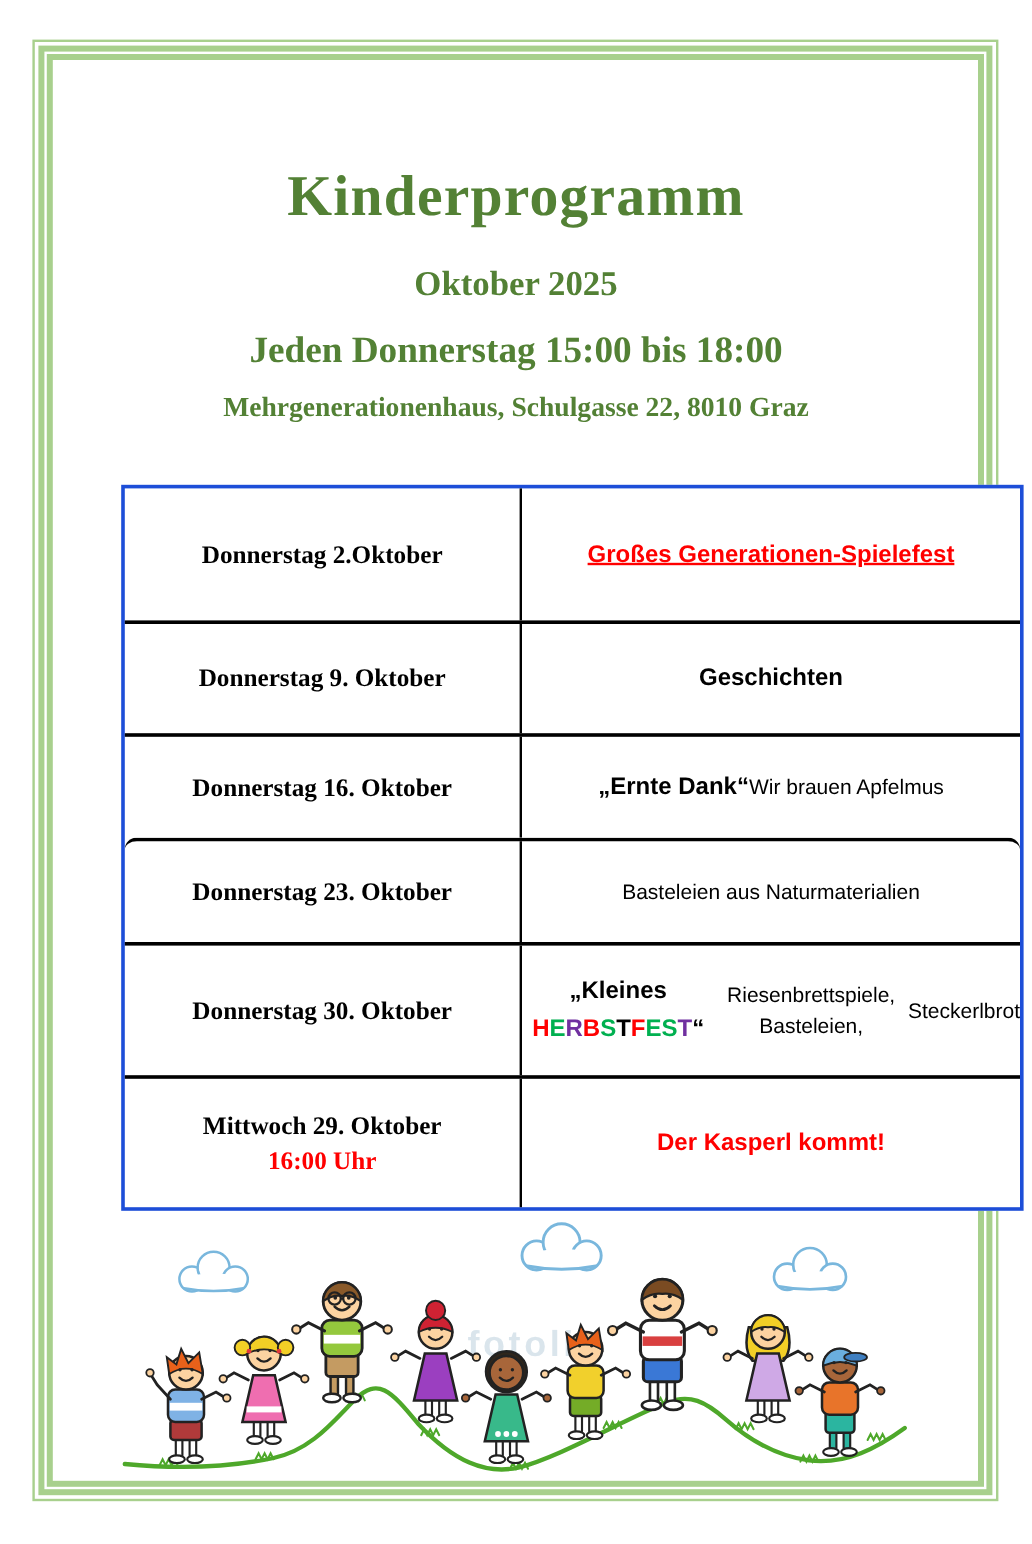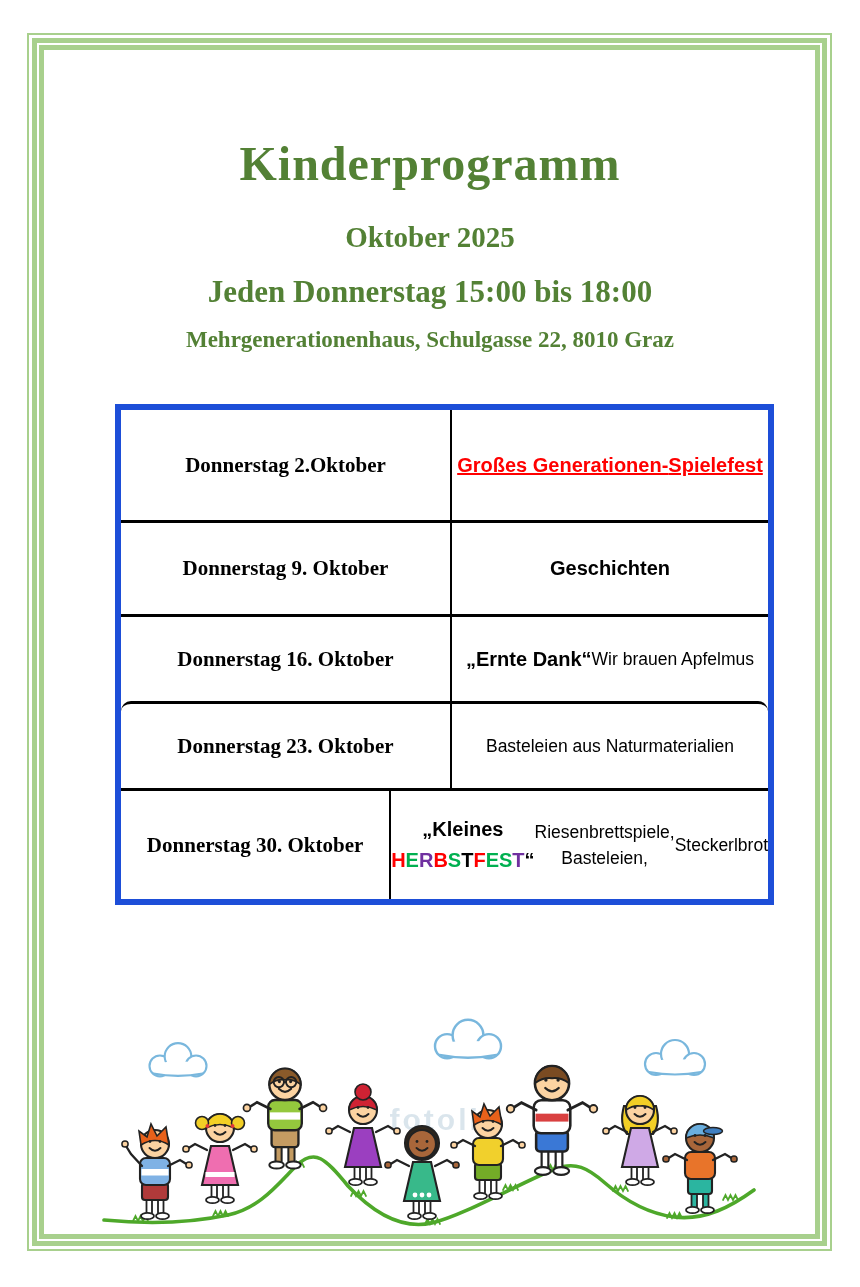--- a/index.html
+++ b/index.html
@@ -14,22 +14,22 @@
   .frame-inner{position:absolute;inset:2px;border:5px solid #A8D08D;}
 
   
   .hline{position:absolute;left:0;width:860px;text-align:center;color:#538135;font-weight:bold;}
   .title{top:136px;font-size:48px;letter-spacing:1px;}
   .sub-month{top:221px;font-size:29px;}
   .sub-time{top:274px;font-size:31px;}
   .sub-loc{top:327px;font-size:23px;}
 
   
-  .schedule{position:absolute;left:115px;top:404px;width:659px;
-    border:6px solid #1d4ed8;box-sizing:border-box;background:#fff;}
+  .schedule{position:absolute;left:101px;top:404px;width:752px;
+    border:3px solid #1d4ed8;box-sizing:border-box;background:#fff;}
   .t-row{display:flex;border-top:3px solid #000;box-sizing:content-box;}
   .t-row:first-child{border-top:none;}
   .t-row:nth-child(1){height:110px;}
   .t-row:nth-child(2){height:91px;}
   .t-row:nth-child(3){height:84px;}
   .t-row:nth-child(4){height:84px;border-radius:10px;}
   .t-row:nth-child(5){height:108px;}
   .t-row:nth-child(6){height:107px;}
   .cell-date{width:329px;border-right:2px solid #000;display:flex;flex-direction:column;
     justify-content:center;align-items:center;font-weight:bold;font-size:21px;color:#000;
@@ -106,20 +106,29 @@
     </div>
     <div class="cell-prog">
       <div class="p-bold">
         <span>„Kleines </span><span><span style="color: rgb(255, 0, 0);">H</span><span style="color: rgb(0, 176, 80);">E</span><span style="color: rgb(112, 48, 160);">R</span><span style="color: rgb(255, 0, 0);">B</span><span style="color: rgb(0, 176, 80);">S</span><span style="color: rgb(0, 0, 0);">T</span><span style="color: rgb(255, 0, 0);">F</span><span style="color: rgb(0, 176, 80);">E</span><span style="color: rgb(0, 176, 80);">S</span><span style="color: rgb(112, 48, 160);">T</span></span><span>“</span>
       </div>
       <div class="p-reg">Riesenbrettspiele,  Basteleien,</div>
       <div class="p-reg">Steckerlbrot</div>
     </div>
   </div>
 
+  <div class="t-row">
+    <div class="cell-date">
+      <div>Mittwoch 29. Oktober</div>
+      <div class="d-red">16:00 Uhr</div>
+    </div>
+    <div class="cell-prog">
+      <div class="p-bold p-red">Der Kasperl kommt!</div>
+    </div>
+  </div>
 
 </div>
 
 <svg class="illus" id="illus" viewBox="0 0 660 218" xmlns="http://www.w3.org/2000/svg">
   <g transform="translate(78,46) scale(0.95)">
       <circle cx="-19" cy="2" r="11" fill="#fff" stroke="#79b7dd" stroke-width="2.2"></circle>
       <circle cx="0" cy="-8" r="14" fill="#fff" stroke="#79b7dd" stroke-width="2.2"></circle>
       <circle cx="19" cy="2" r="11" fill="#fff" stroke="#79b7dd" stroke-width="2.2"></circle>
       <ellipse cx="0" cy="5" rx="27" ry="8" fill="#fff"></ellipse>
       <path d="M-26,10 Q0,15 26,10" fill="none" stroke="#79b7dd" stroke-width="2.2" stroke-linecap="round"></path>

